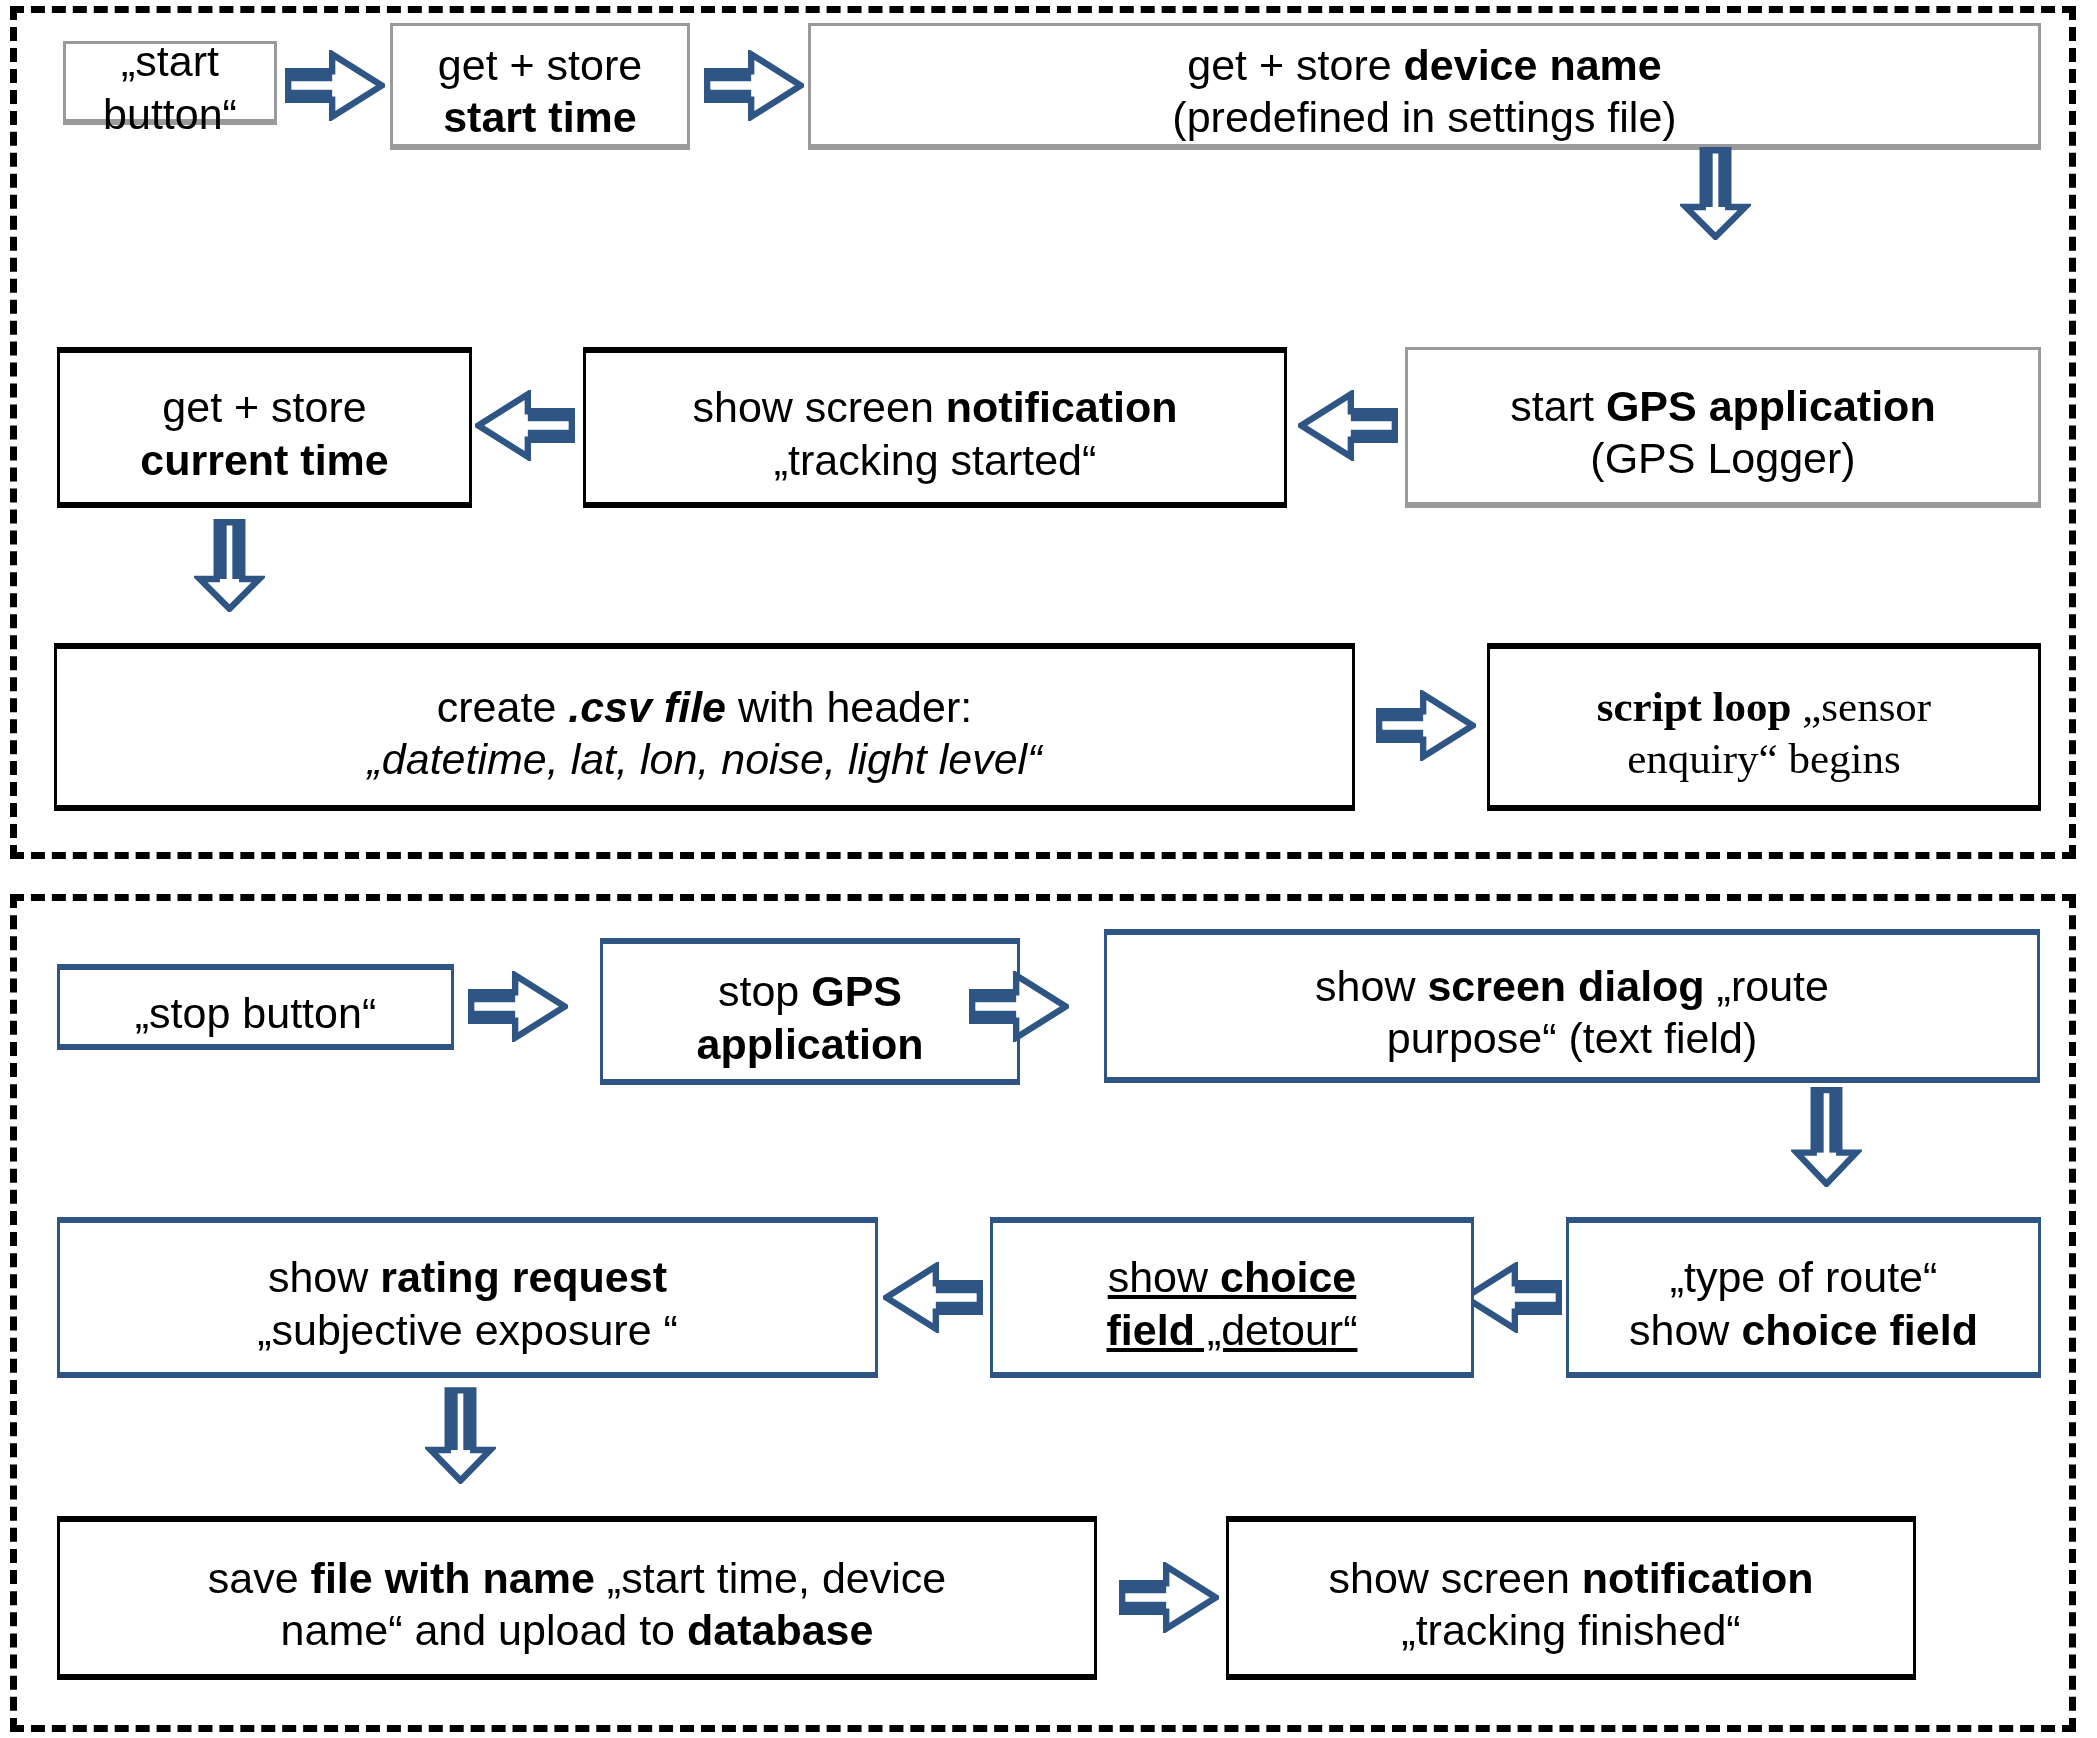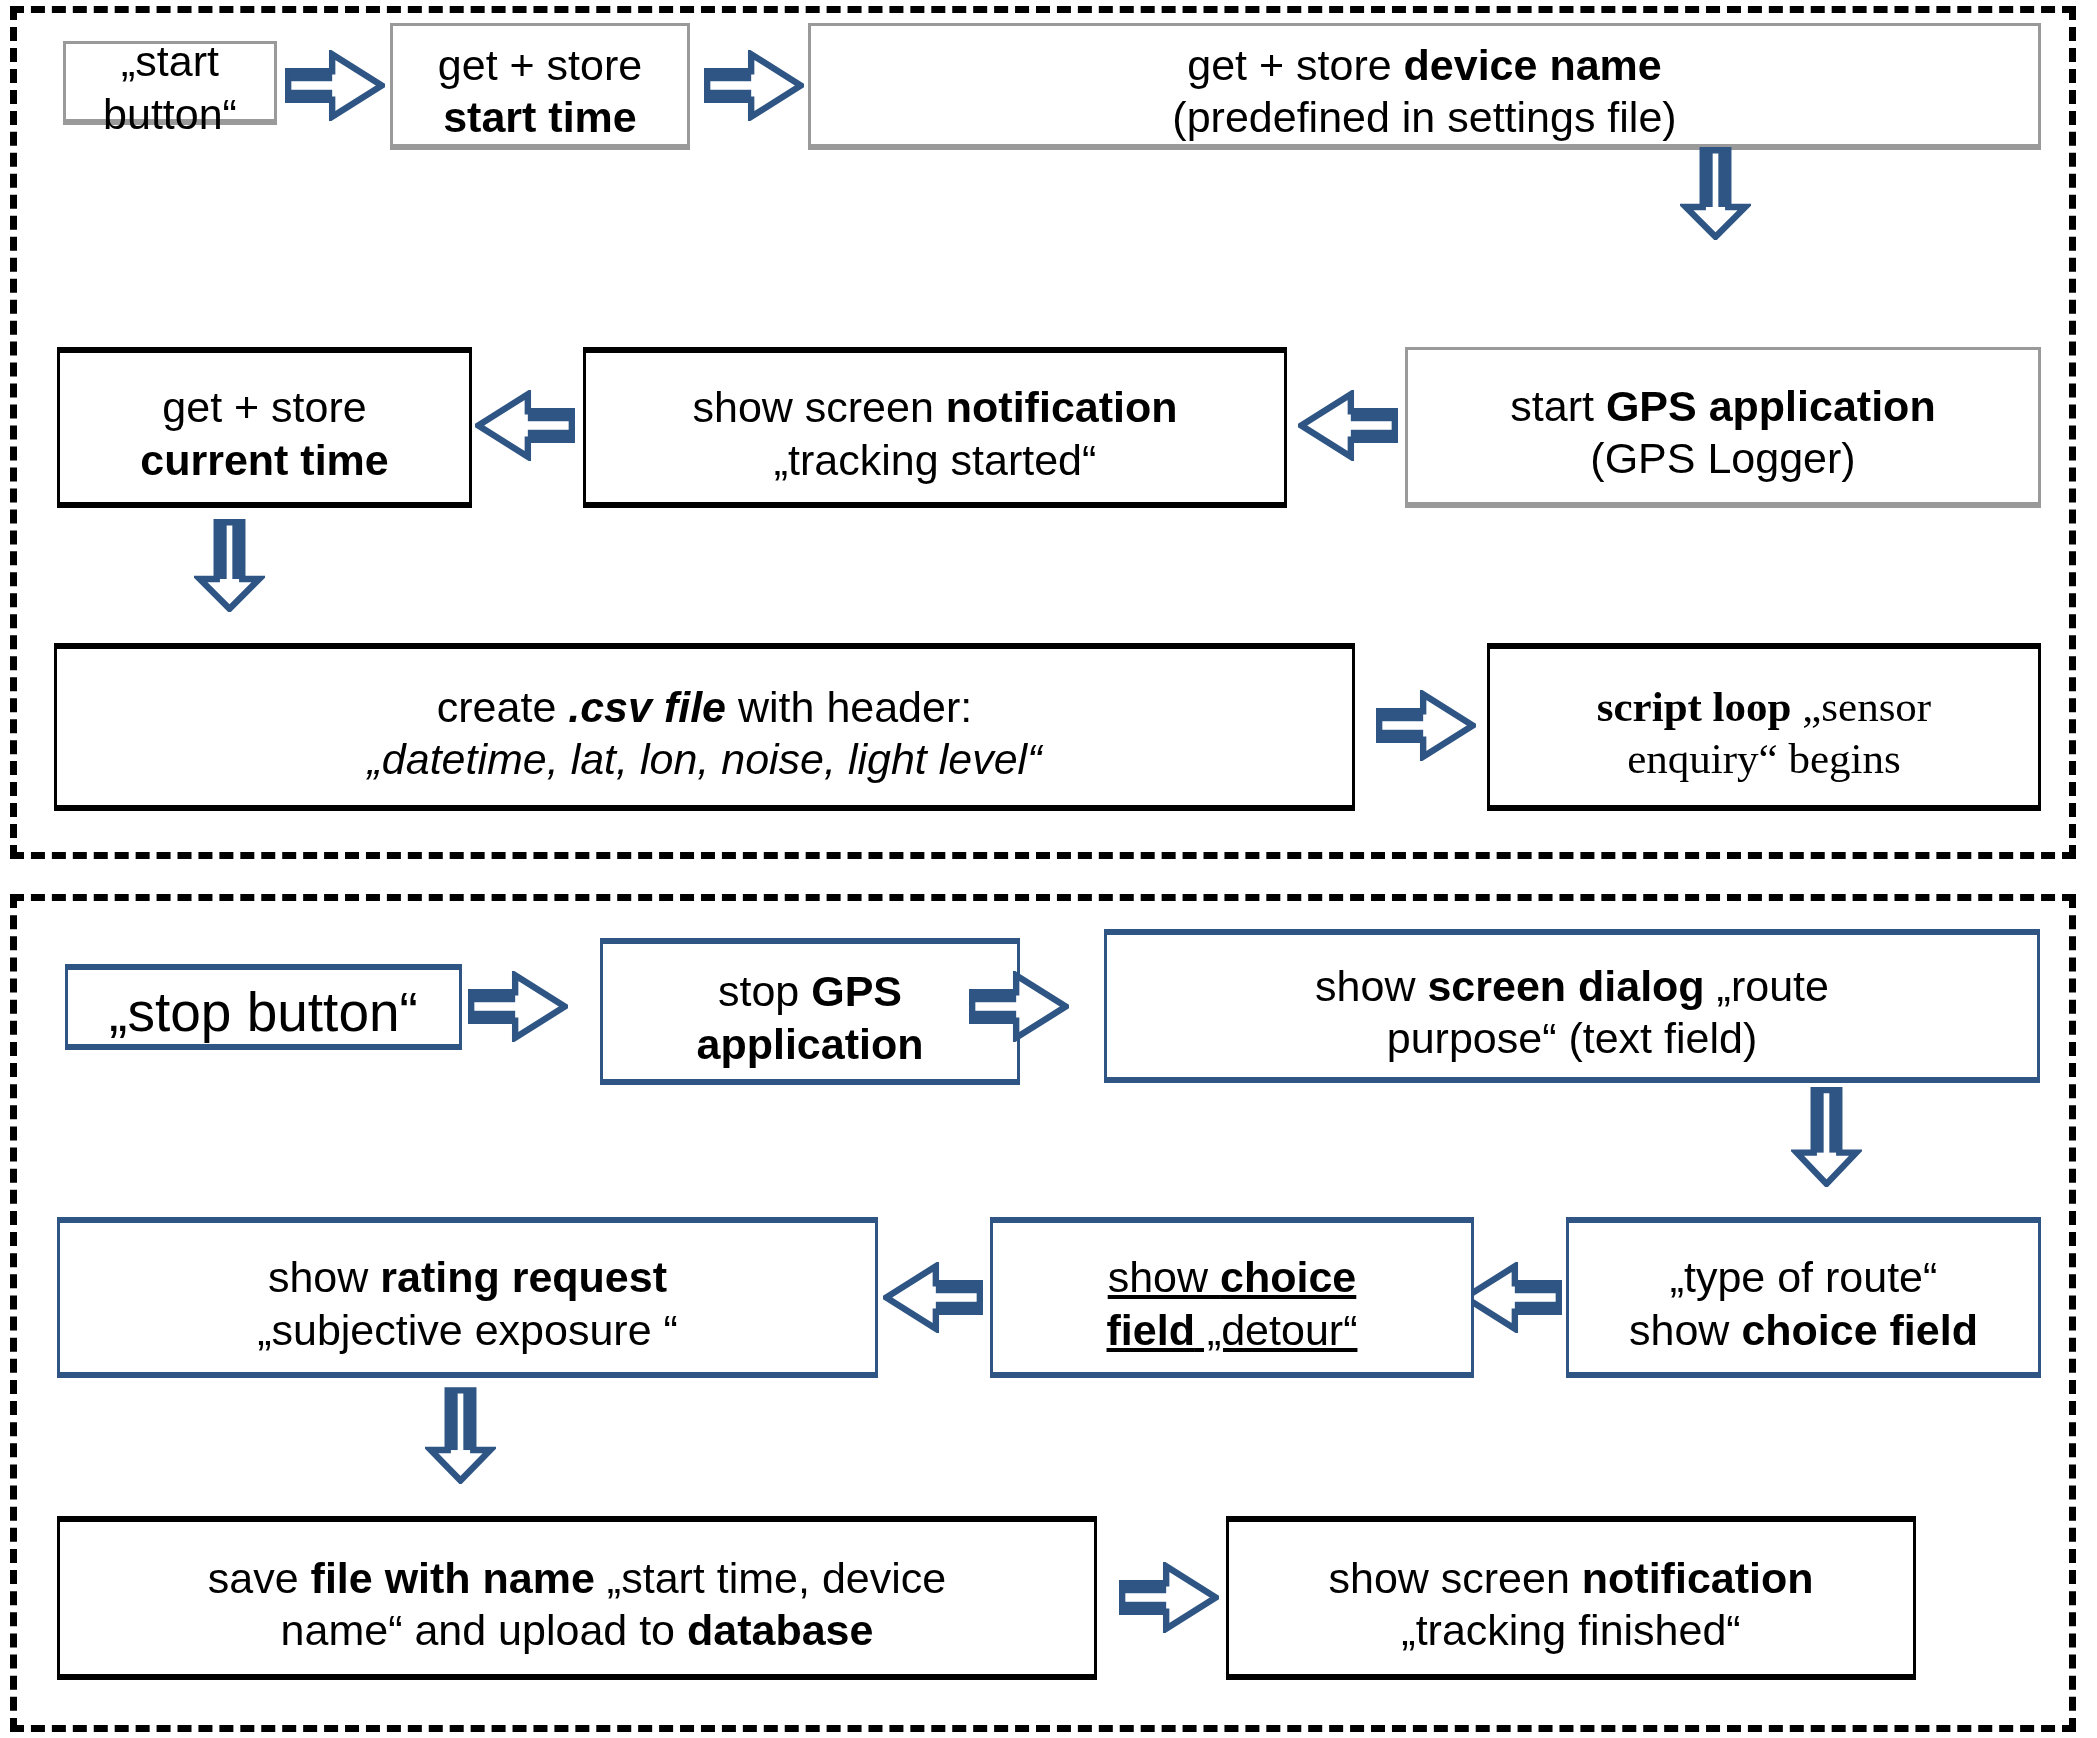--- a/index.html
+++ b/index.html
@@ -136,21 +136,21 @@
 
 <div class="node b-black" style="left:1487px;top:643px;width:554px;height:168px;font-size:43px;font-family:Liberation Serif, serif;">
   <span class="t">
       <span style="display:block"><b>script loop</b> „sensor</span>
       <span style="display:block">enquiry“ begins</span>
     </span>
 </div>
 
 <div class="panel" id="panel-stop"></div>
 
-<div class="node b-blue" style="left:65px;top:964px;width:397px;height:86px;font-size:55px;">
+<div class="node b-blue" style="left:57px;top:964px;width:397px;height:86px;font-size:43px;">
   <span class="t">
       <span style="display:block">„stop button“</span>
     </span>
 </div>
 
 <svg class="arrow" style="left:468px;top:971px;" width="100" height="71" viewBox="0 0 140 100">
   <polygon points="4,30 66,30 66,6 136,50 66,94 66,70 4,70" fill="#ffffff" stroke="#2E5584" stroke-width="9"></polygon>
   <rect x="4" y="30" width="62" height="14" fill="#2E5584"></rect>
   <rect x="4" y="56" width="62" height="14" fill="#2E5584"></rect>
 </svg>

